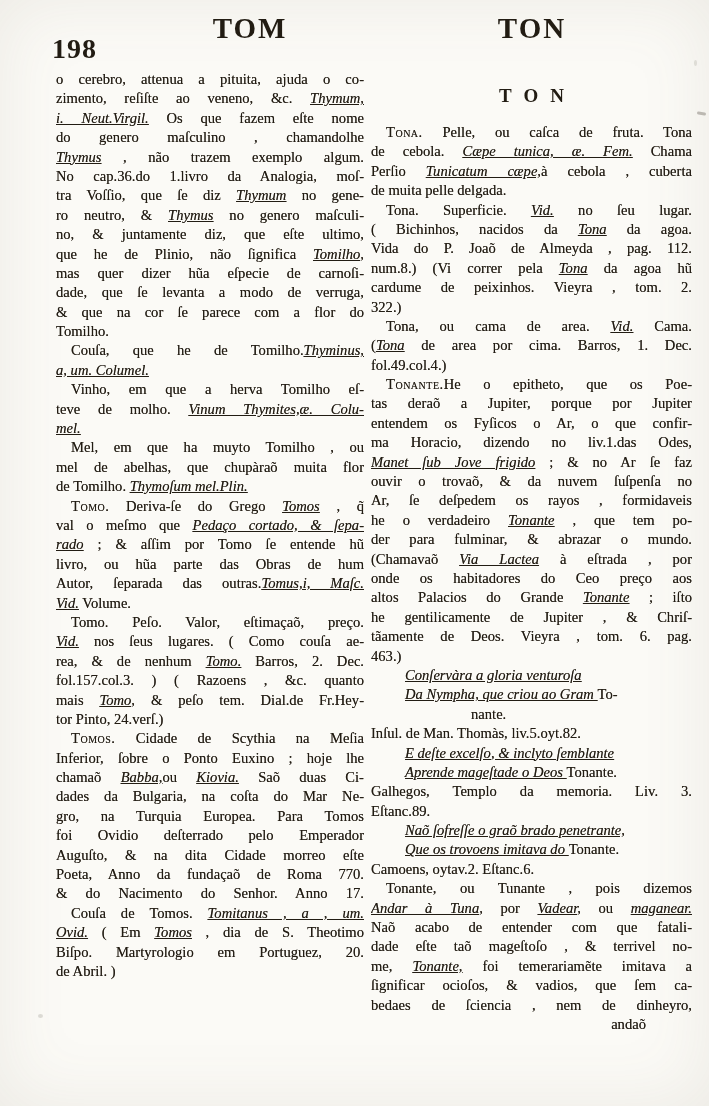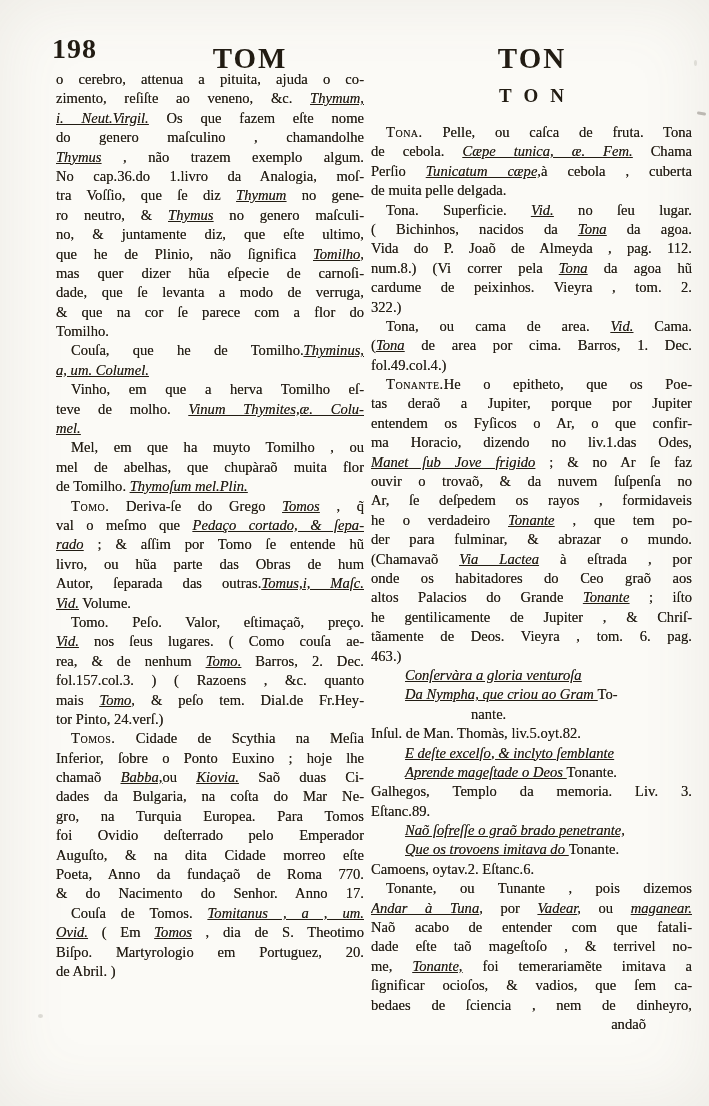--- a/index.html
+++ b/index.html
@@ -3,21 +3,21 @@
 <meta charset="utf-8">
 <style>
   html,body{margin:0;padding:0;}
   body{
     width:709px;height:1106px;position:relative;overflow:hidden;
     background:#fbfaf6;color:#221c13;
     font-family:"Liberation Serif","DejaVu Serif",serif;
   }
   .page{position:absolute;inset:0;box-shadow:inset 0 0 70px rgba(110,100,80,0.10);}
   .pagenum{position:absolute;left:52px;top:33px;font-size:28px;font-weight:bold;letter-spacing:1px;}
-  .rh{position:absolute;top:42px;font-weight:bold;font-size:29px;letter-spacing:2px;text-align:center;}
+  .rh{position:absolute;top:12px;font-weight:bold;font-size:29px;letter-spacing:2px;text-align:center;}
   .rh-left{left:0;width:500px;}
   .rh-right{left:372px;width:320px;}
   .col{position:absolute;top:70px;}
   .col-left{left:56px;width:308px;}
   .col-right{left:371px;width:321px;}
   .col-head{text-align:center;font-size:19px;font-weight:bold;letter-spacing:12px;padding-left:12px;margin:15px 0 16px 0;}
   .ln{
     font-size:14.6px;line-height:19.4px;height:19.4px;overflow:hidden;
     text-shadow:0 0 0.35px rgba(20,14,6,0.65);
   }
@@ -110,21 +110,21 @@
         <div class="ln ind j"><span class="s-sc">Tonante.</span><span class="s-r">He o epitheto, que os Poe-</span></div>
         <div class="ln j"><span class="s-r">tas deraõ a Jupiter, porque por Jupiter</span></div>
         <div class="ln j"><span class="s-r">entendem os Fyſicos o Ar, o que confir-</span></div>
         <div class="ln j"><span class="s-r">ma Horacio, dizendo no liv.1.das Odes,</span></div>
         <div class="ln j"><span class="s-i">Manet ſub Jove frigido</span><span class="s-r"> ; &amp; no Ar ſe faz</span></div>
         <div class="ln j"><span class="s-r">ouvir o trovaõ, &amp; da nuvem ſuſpenſa no</span></div>
         <div class="ln j"><span class="s-r">Ar, ſe deſpedem os rayos , formidaveis</span></div>
         <div class="ln j"><span class="s-r">he o verdadeiro </span><span class="s-i">Tonante</span><span class="s-r"> , que tem po-</span></div>
         <div class="ln j"><span class="s-r">der para fulminar, &amp; abrazar o mundo.</span></div>
         <div class="ln j"><span class="s-r">(Chamavaõ </span><span class="s-i">Via Lactea</span><span class="s-r"> à eſtrada , por</span></div>
-        <div class="ln j"><span class="s-r">onde os habitadores do Ceo graõ aos</span></div>
+        <div class="ln j"><span class="s-r">onde os habitadores do Ceo preço aos</span></div>
         <div class="ln j"><span class="s-r">altos Palacios do Grande </span><span class="s-i">Tonante</span><span class="s-r"> ; iſto</span></div>
         <div class="ln j"><span class="s-r">he gentilicamente de Jupiter , &amp; Chriſ-</span></div>
         <div class="ln j"><span class="s-r">tãamente de Deos. Vieyra , tom. 6. pag.</span></div>
         <div class="ln"><span class="s-r">463.)</span></div>
         <div class="ln v"><span class="s-i">Conſervàra a gloria venturoſa</span></div>
         <div class="ln v"><span class="s-i">Da Nympha, que criou ao Gram </span><span class="s-r">To-</span></div>
         <div class="ln d"><span class="s-r">nante.</span></div>
         <div class="ln"><span class="s-r">Inſul. de Man. Thomàs, liv.5.oyt.82.</span></div>
         <div class="ln v"><span class="s-i">E deſte excelſo, &amp; inclyto ſemblante</span></div>
         <div class="ln v"><span class="s-i">Aprende mageſtade o Deos </span><span class="s-r">Tonante.</span></div>

